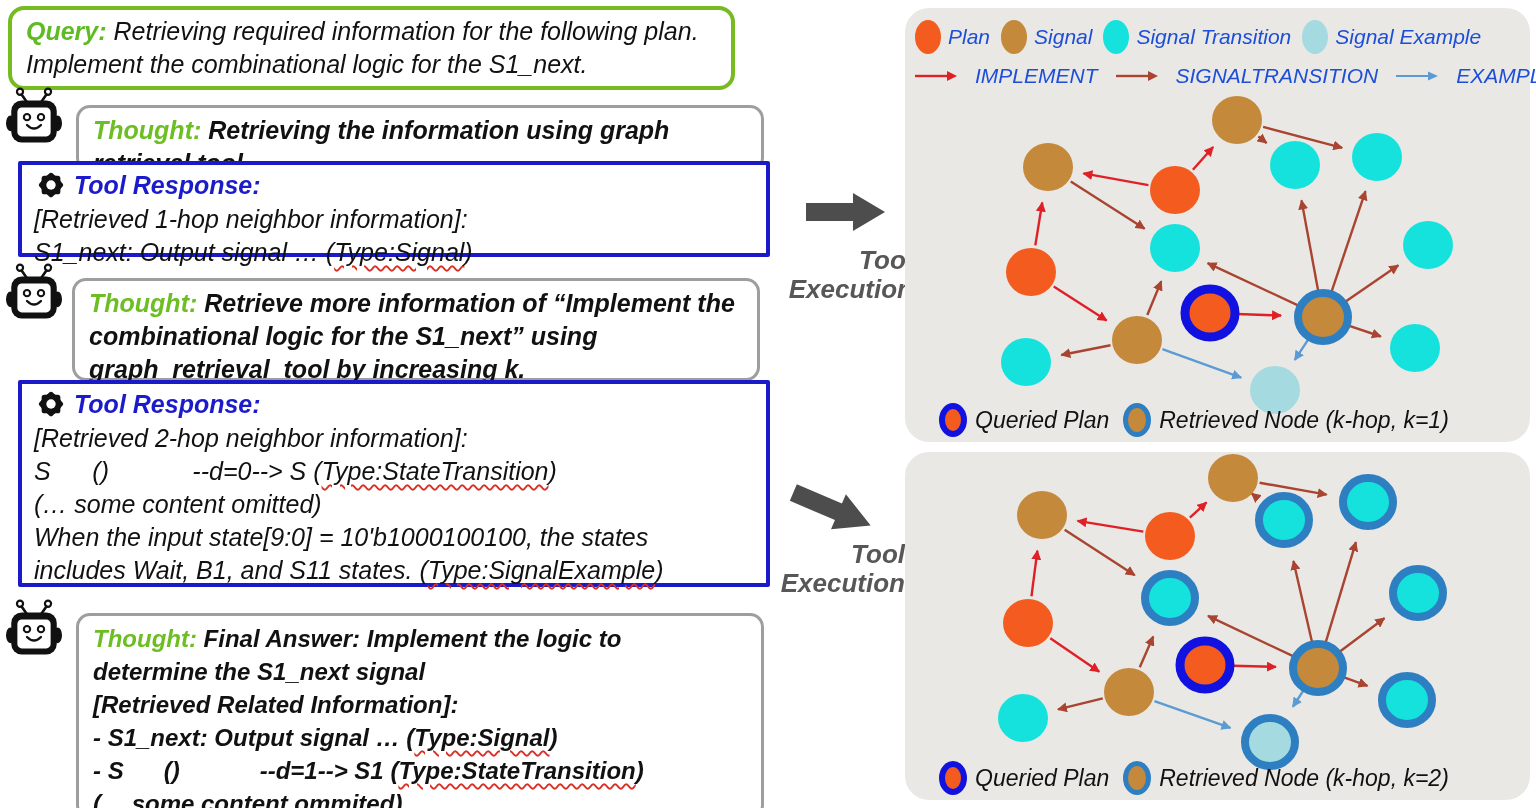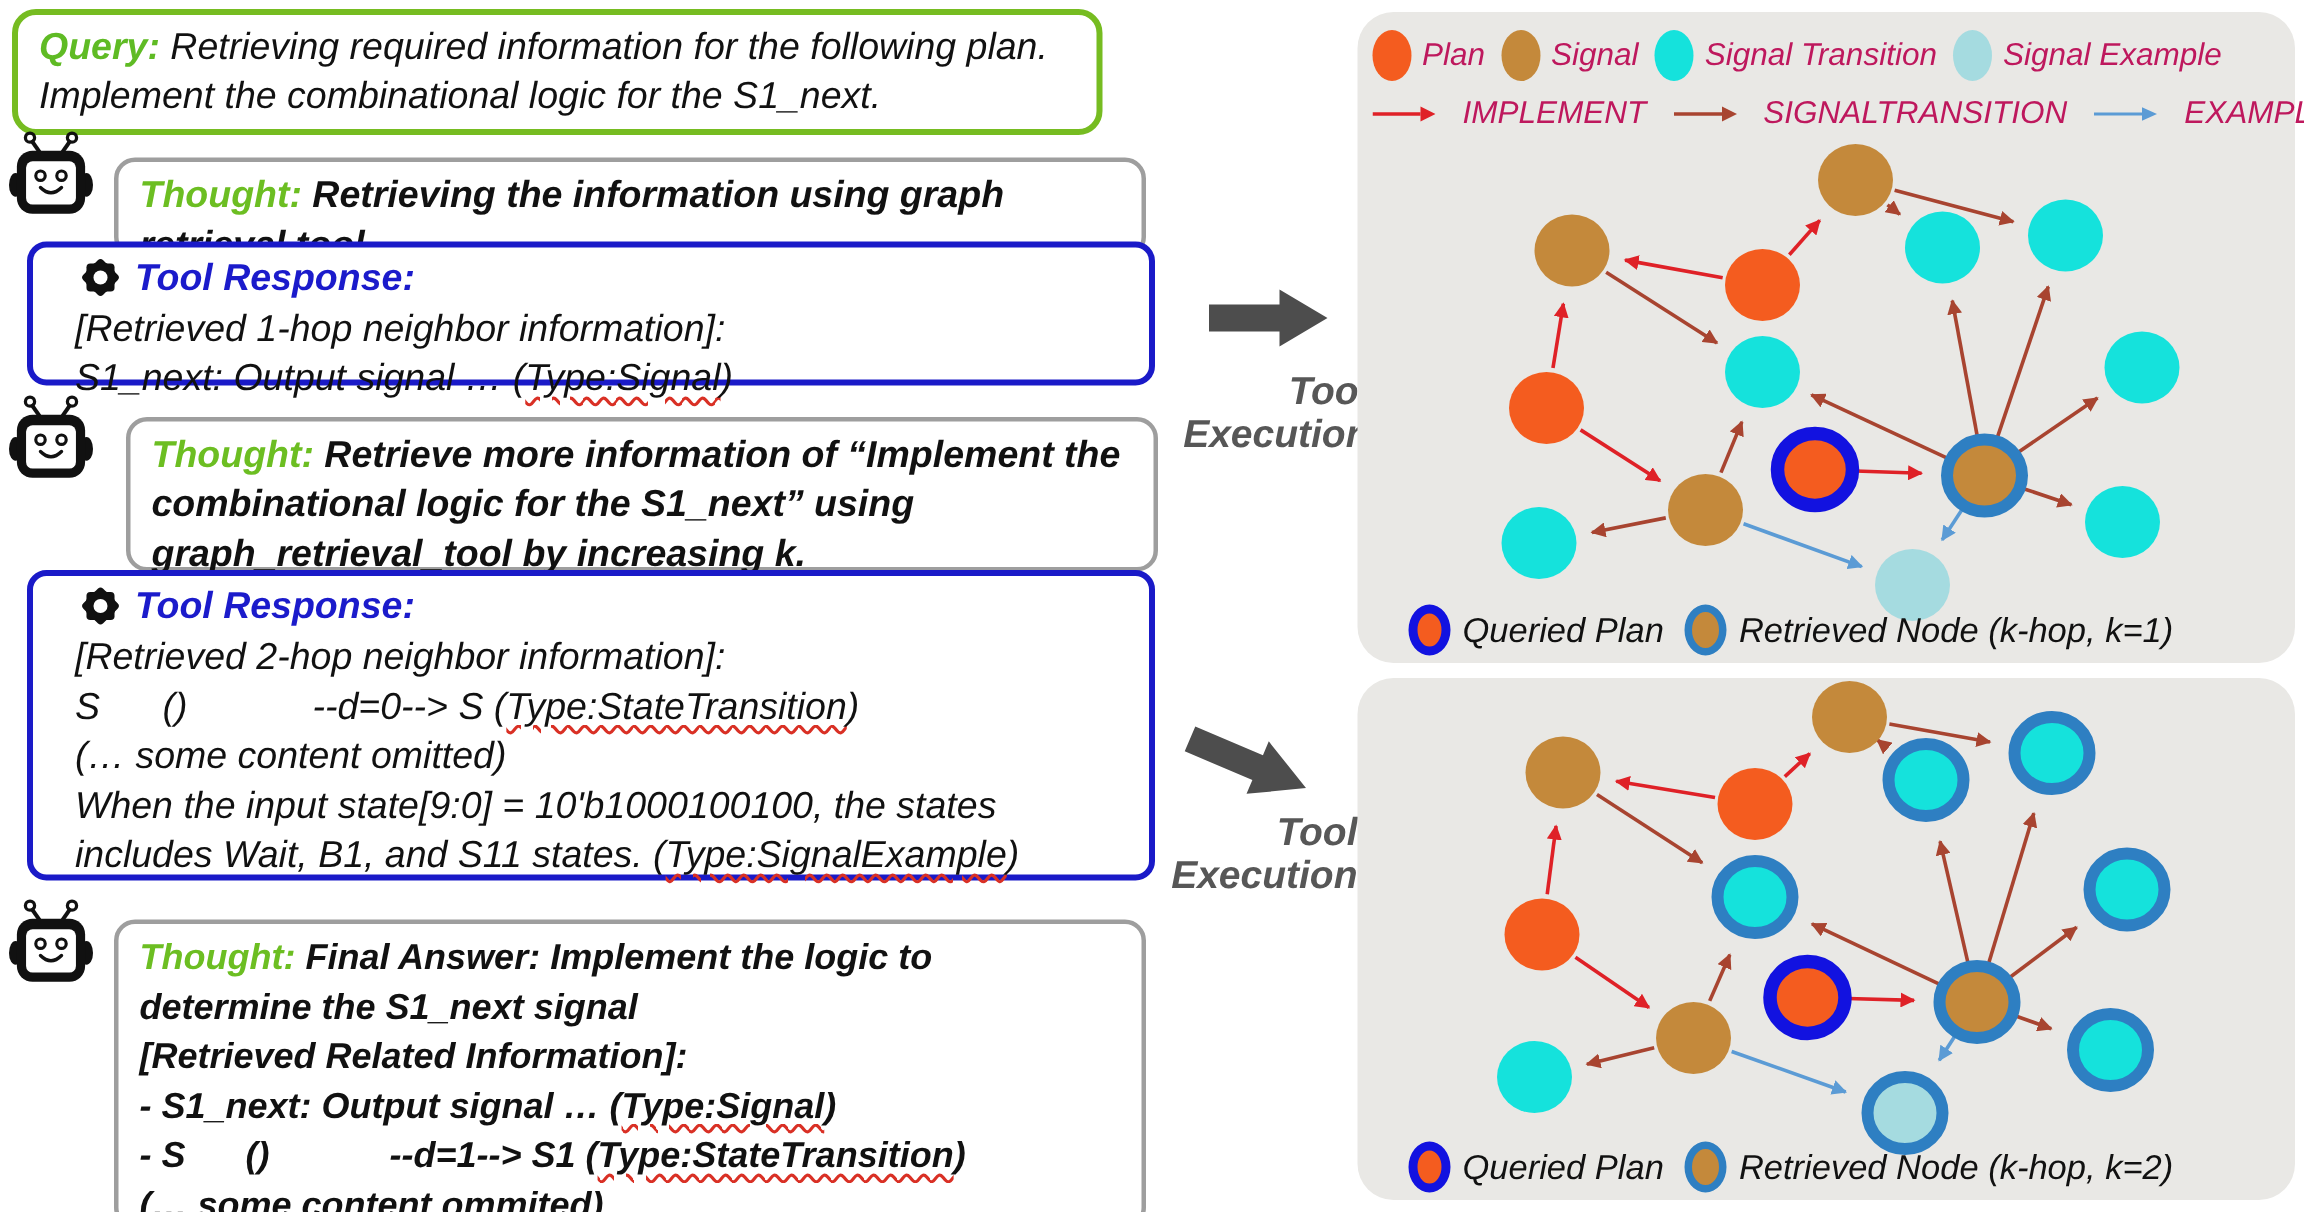--- a/index.html
+++ b/index.html
@@ -6,43 +6,43 @@
   .canvas{position:relative;width:1536px;height:808px;background:#fff;overflow:hidden;
           font-family:"Liberation Sans",sans-serif;color:#111;font-style:italic;}
   .box{position:absolute;background:#fff;box-sizing:border-box;}
   .query-box{left:8px;top:6px;width:727px;border:4px solid #76BC21;border-radius:16px;
              padding:5px 14px;font-size:25px;line-height:33px;font-weight:400;}
   .q-label{color:#5FBB24;font-weight:700;}
   .t-label{color:#6CBE22;font-weight:700;}
   .thought{border:3px solid #9E9E9E;border-radius:14px;padding:6px 14px;
            font-size:25px;line-height:33px;font-weight:700;margin-top:15px;}
   .thought1{left:76px;top:90px;width:688px;height:67px;}
-  .thought2{left:84px;top:263px;width:688px;height:103px;}
+  .thought2{left:72px;top:263px;width:688px;height:103px;}
   .thought3{left:76px;top:598px;width:688px;height:206px;font-size:24px;}
-  .toolbox{border:4px solid #1A1AC8;border-radius:13px;padding:2px 28px 4px;
+  .toolbox{border:4px solid #1A1AC8;border-radius:2px;padding:2px 12px 4px;
            font-size:25px;line-height:33px;font-weight:400;}
   .tool1{left:18px;top:161px;width:752px;height:96px;}
   .tool2{left:18px;top:380px;width:752px;height:207px;}
   .tool-head{display:flex;align-items:center;gap:6px;color:#1B1BCB;font-weight:700;height:36px;}
   .line{white-space:pre-wrap;}
   .sq{text-decoration:underline;text-decoration-style:wavy;text-decoration-color:#D93025;
       text-decoration-thickness:1.5px;text-underline-offset:4px;}
   .u-black{text-decoration:underline;text-decoration-color:#111;text-decoration-thickness:2px;}
   .robot{position:absolute;width:56px;height:64px;}
   .r1{left:6px;top:86px;} .r2{left:6px;top:262px;} .r3{left:6px;top:598px;}
   .mid-label{position:absolute;width:140px;text-align:right;color:#575757;
              font-weight:700;font-size:26px;line-height:29px;}
   .ml1{left:773px;top:246px;} .ml2{left:765px;top:540px;}
   .blockarrow{position:absolute;}
   .ba1{left:806px;top:192px;} .ba2{left:782px;top:478px;}
   .panel{position:absolute;left:905px;width:625px;background:#E9E8E5;border-radius:24px;}
   .panel1{top:8px;height:434px;} .panel2{top:452px;height:348px;}
   .graph-svg{position:absolute;left:0;top:0;}
   .legend-top{position:absolute;left:10px;top:8px;width:605px;}
-  .leg-row{display:flex;align-items:center;font-size:21px;font-weight:400;color:#be185d;}
+  .leg-row{display:flex;align-items:center;font-size:21px;font-weight:400;color:#1d4ed8;}
   .leg-row1{gap:3px;height:42px;} .leg-row2{gap:18px;height:36px;}
   .leg-node{width:26px;height:34px;border-radius:50%;flex:0 0 auto;margin-right:4px;}
   .leg-arrow{flex:0 0 auto;}
   .legend-bottom{position:absolute;bottom:5px;left:34px;display:flex;align-items:center;
                  gap:8px;font-size:23px;color:#111;}
   .leg-ring{width:28px;height:34px;border-radius:50%;flex:0 0 auto;box-sizing:border-box;}
   .ring-queried{border:6px solid #1212E0;}
   .ring-retrieved{border:5px solid #2E7FC2;}
 </style>
 </head>

